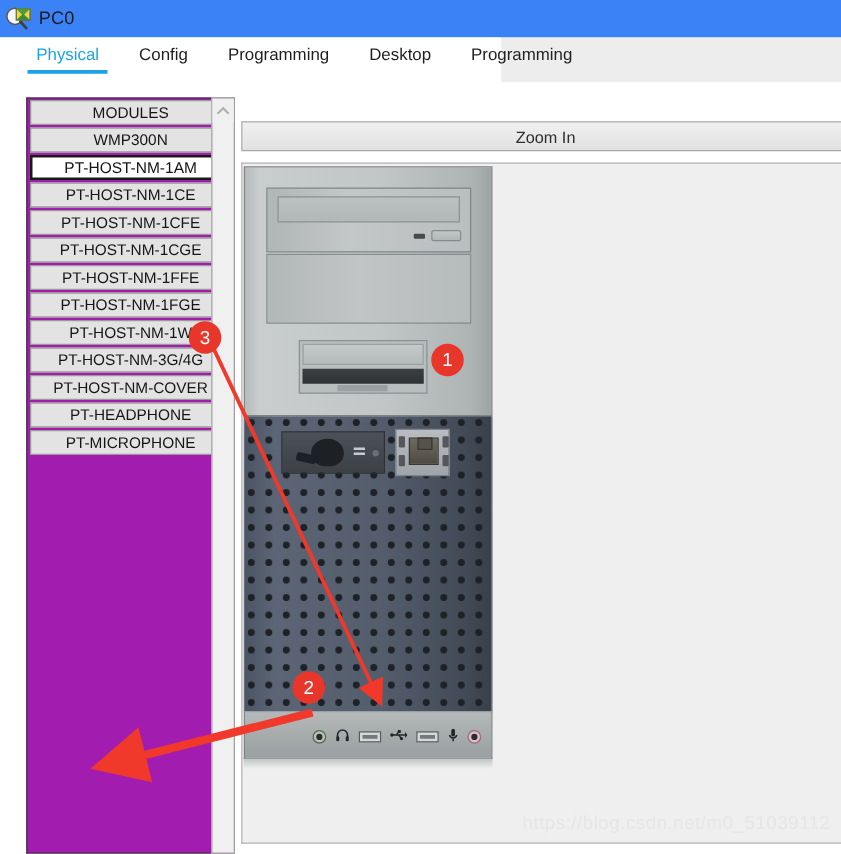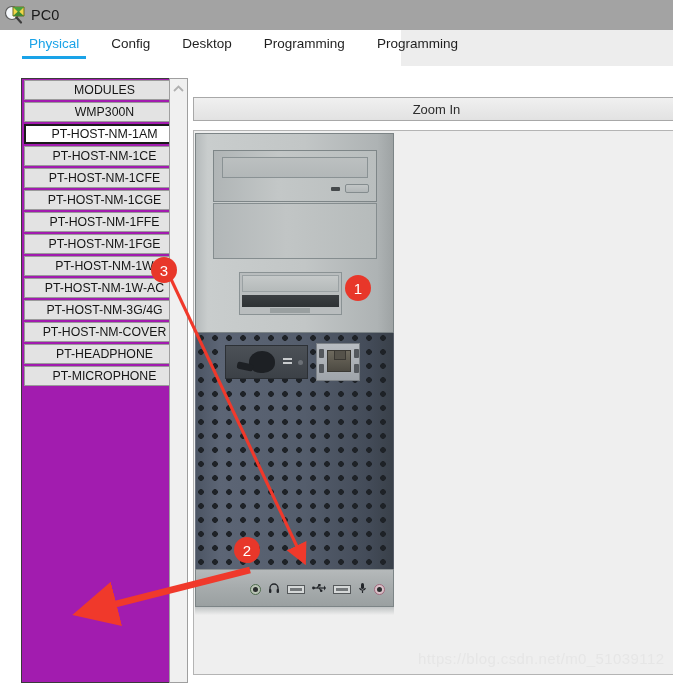--- a/index.html
+++ b/index.html
@@ -12,21 +12,21 @@
   #app {
     position: relative;
     width: 673px; height: 683px;
     background: #ffffff;
   }
 
   
   .titlebar {
     position: absolute; left: 0; top: 0;
     width: 673px; height: 30px;
-    background: #a3a3a3;
+    background: #3b82f6;
     display: flex; align-items: center;
   }
   .title-icon {
     width: 22px; height: 22px;
     margin-left: 4px; margin-right: 5px;
     position: relative;
     flex: none;
   }
   .title-text {
     font-size: 14.5px;
@@ -423,28 +423,28 @@
   <div class="tabstrip">
     <div class="tabstrip-white"></div>
     <div class="tabs">
       <div class="tab active">
         <span>Physical</span>
       </div>
       <div class="tab">
         <span>Config</span>
       </div>
       <div class="tab">
+        <span>Programming</span>
+      </div>
+      <div class="tab">
         <span>Desktop</span>
       </div>
       <div class="tab">
         <span>Programming</span>
       </div>
-      <div class="tab">
-        <span>Programming</span>
-      </div>
     </div>
   </div>
 
   <div class="content">
 
     <div class="modules-panel">
       <div class="modules-list" id="modules-list">
           <div class="module-item">
             <span>MODULES</span>
           </div>
@@ -464,23 +464,20 @@
             <span>PT-HOST-NM-1CGE</span>
           </div>
           <div class="module-item">
             <span>PT-HOST-NM-1FFE</span>
           </div>
           <div class="module-item">
             <span>PT-HOST-NM-1FGE</span>
           </div>
           <div class="module-item">
             <span>PT-HOST-NM-1W</span>
-          </div>
-          <div class="module-item">
-            <span>PT-HOST-NM-1W-AC</span>
           </div>
           <div class="module-item">
             <span>PT-HOST-NM-3G/4G</span>
           </div>
           <div class="module-item">
             <span>PT-HOST-NM-COVER</span>
           </div>
           <div class="module-item">
             <span>PT-HEADPHONE</span>
           </div>

